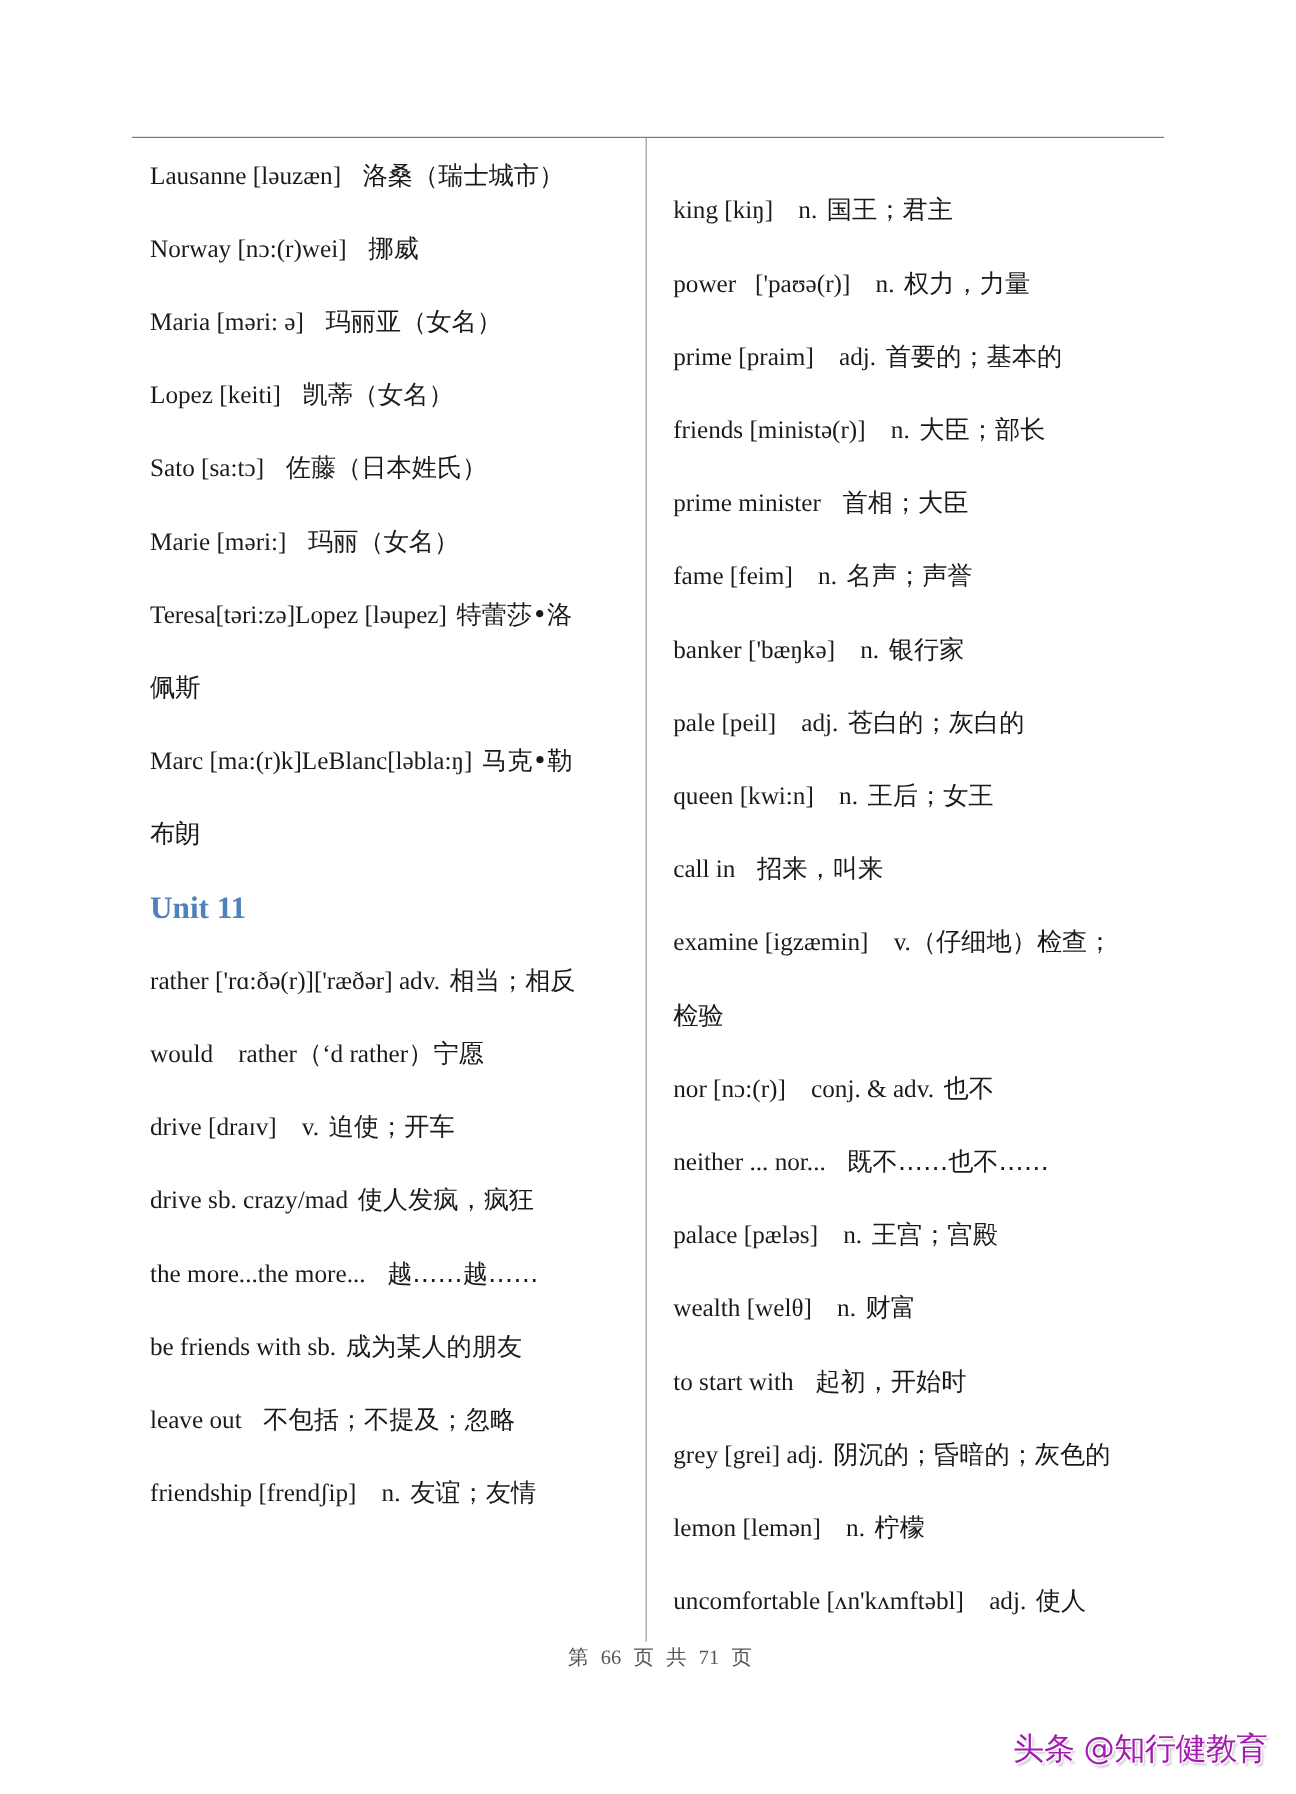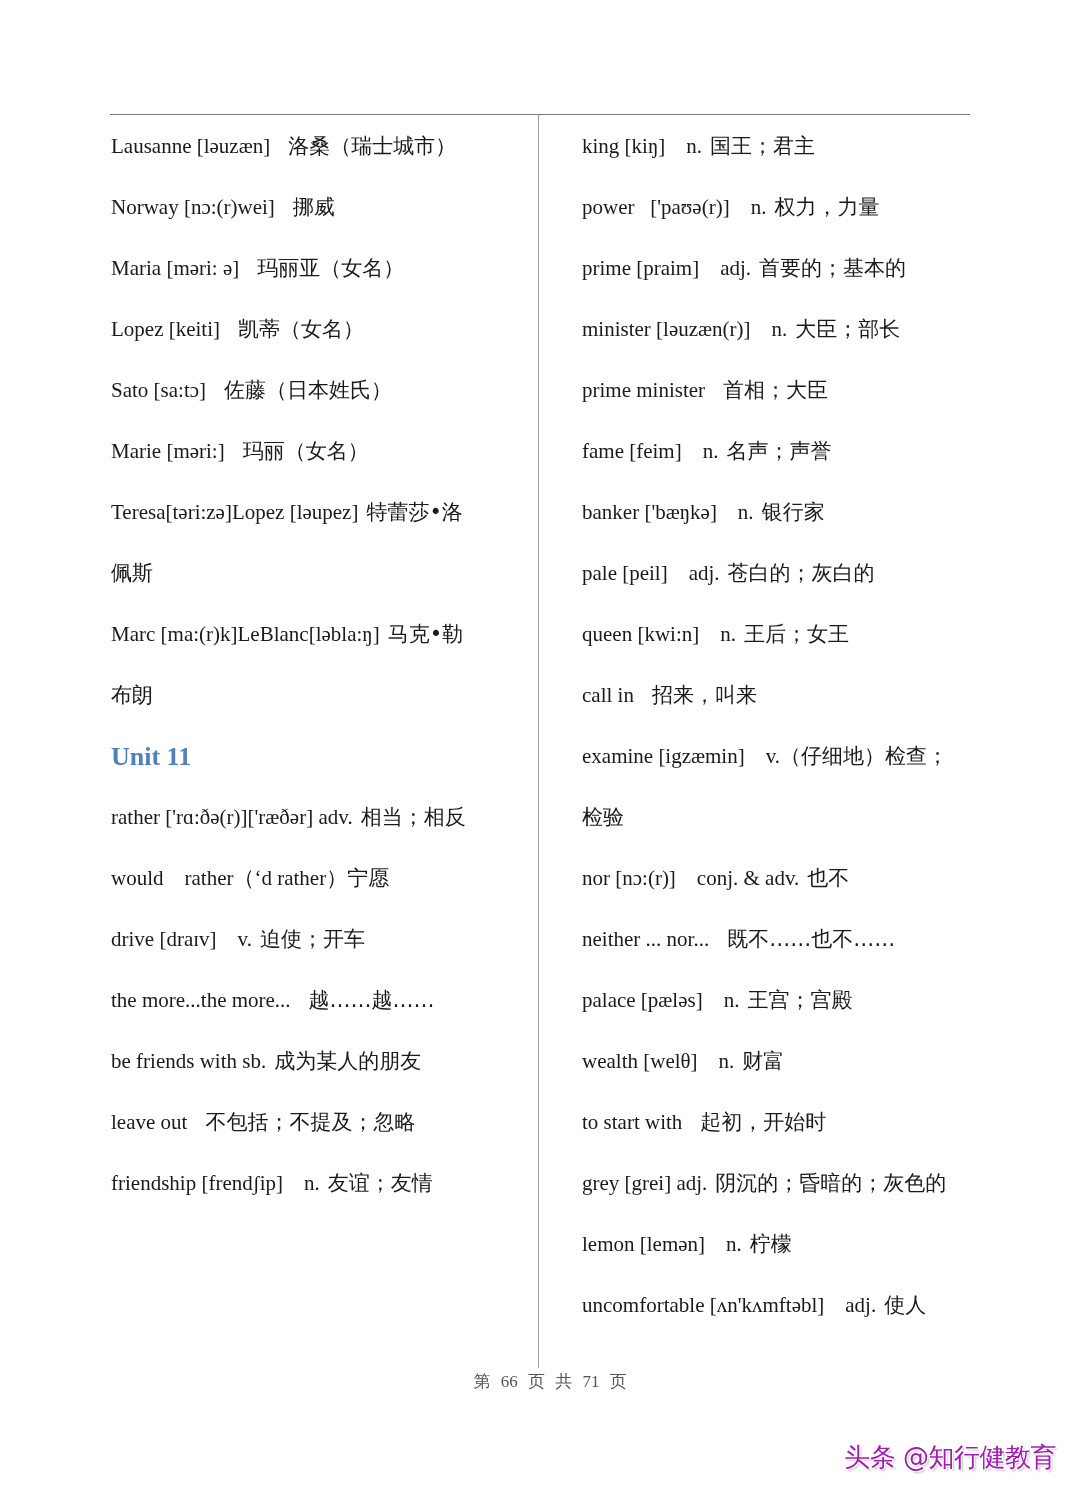--- a/index.html
+++ b/index.html
@@ -31,22 +31,22 @@
       height: 1254px;
       border-left: 1.5px solid #9a9a9a;
     }
     .column {
       position: absolute;
       top: 116px;
       margin: 0;
       padding: 0;
       list-style: none;
     }
-    .col-left { left: 111px; width: 420px; }
-    .col-right { left: 582px; width: 420px; }
+    .col-left { left: 125px; width: 420px; }
+    .col-right { left: 561px; width: 420px; margin-top: 29px; }
     .line {
       height: 61px;
       line-height: 61px;
       font-size: 21px;
       white-space: nowrap;
     }
     .line .en {
       font-family: "Liberation Serif", "DejaVu Serif", serif;
     }
     .line .zh {
@@ -99,31 +99,32 @@
   <li class="line"><span class="en">Sato [sa:tɔ]</span><span class="gap"></span><span class="zh">佐藤（日本姓氏）</span></li>
   <li class="line"><span class="en">Marie [məri:]</span><span class="gap"></span><span class="zh">玛丽（女名）</span></li>
   <li class="line"><span class="en">Teresa[təri:zə]Lopez [ləupez]</span><span class="gap-sm"></span><span class="zh">特蕾莎•洛</span></li>
   <li class="line"><span class="zh">佩斯</span></li>
   <li class="line"><span class="en">Marc [ma:(r)k]LeBlanc[ləbla:ŋ]</span><span class="gap-sm"></span><span class="zh">马克•勒</span></li>
   <li class="line"><span class="zh">布朗</span></li>
   <li class="line"><span class="heading">Unit 11</span></li>
   <li class="line"><span class="en">rather ['rɑ:ðə(r)]['ræðər] adv.</span><span class="gap-sm"></span><span class="zh">相当；相反</span></li>
   <li class="line"><span class="en" style="white-space:pre">would    rather（‘d rather）</span><span class="zh">宁愿</span></li>
   <li class="line"><span class="en" style="white-space:pre">drive [draɪv]    v.</span><span class="gap-sm"></span><span class="zh">迫使；开车</span></li>
+  <li class="line"><span class="en">drive sb. crazy/mad</span><span class="gap-sm"></span><span class="zh">使人发疯，疯狂</span></li>
   <li class="line"><span class="en">the more...the more...</span><span class="gap"></span><span class="zh">越……越……</span></li>
   <li class="line"><span class="en">be friends with sb.</span><span class="gap-sm"></span><span class="zh">成为某人的朋友</span></li>
   <li class="line"><span class="en">leave out</span><span class="gap"></span><span class="zh">不包括；不提及；忽略</span></li>
   <li class="line"><span class="en" style="white-space:pre">friendship [frendʃip]    n.</span><span class="gap-sm"></span><span class="zh">友谊；友情</span></li>
 </ul>
 
 <ul class="column col-right">
   <li class="line"><span class="en" style="white-space:pre">king [kiŋ]    n.</span><span class="gap-sm"></span><span class="zh">国王；君主</span></li>
   <li class="line"><span class="en" style="white-space:pre">power   ['paʊə(r)]    n.</span><span class="gap-sm"></span><span class="zh">权力，力量</span></li>
   <li class="line"><span class="en" style="white-space:pre">prime [praim]    adj.</span><span class="gap-sm"></span><span class="zh">首要的；基本的</span></li>
-  <li class="line"><span class="en" style="white-space:pre">minister [ləuzæn(r)]    n.</span><span class="gap-sm"></span><span class="zh">大臣；部长</span></li>
+  <li class="line"><span class="en" style="white-space:pre">friends [ministə(r)]    n.</span><span class="gap-sm"></span><span class="zh">大臣；部长</span></li>
   <li class="line"><span class="en">prime minister</span><span class="gap"></span><span class="zh">首相；大臣</span></li>
   <li class="line"><span class="en" style="white-space:pre">fame [feim]    n.</span><span class="gap-sm"></span><span class="zh">名声；声誉</span></li>
   <li class="line"><span class="en" style="white-space:pre">banker ['bæŋkə]    n.</span><span class="gap-sm"></span><span class="zh">银行家</span></li>
   <li class="line"><span class="en" style="white-space:pre">pale [peil]    adj.</span><span class="gap-sm"></span><span class="zh">苍白的；灰白的</span></li>
   <li class="line"><span class="en" style="white-space:pre">queen [kwi:n]    n.</span><span class="gap-sm"></span><span class="zh">王后；女王</span></li>
   <li class="line"><span class="en">call in</span><span class="gap"></span><span class="zh">招来，叫来</span></li>
   <li class="line"><span class="en" style="white-space:pre">examine [igzæmin]    v.</span><span class="zh">（仔细地）检查；</span></li>
   <li class="line"><span class="zh">检验</span></li>
   <li class="line"><span class="en" style="white-space:pre">nor [nɔ:(r)]    conj. &amp; adv.</span><span class="gap-sm"></span><span class="zh">也不</span></li>
   <li class="line"><span class="en">neither ... nor...</span><span class="gap"></span><span class="zh">既不……也不……</span></li>

